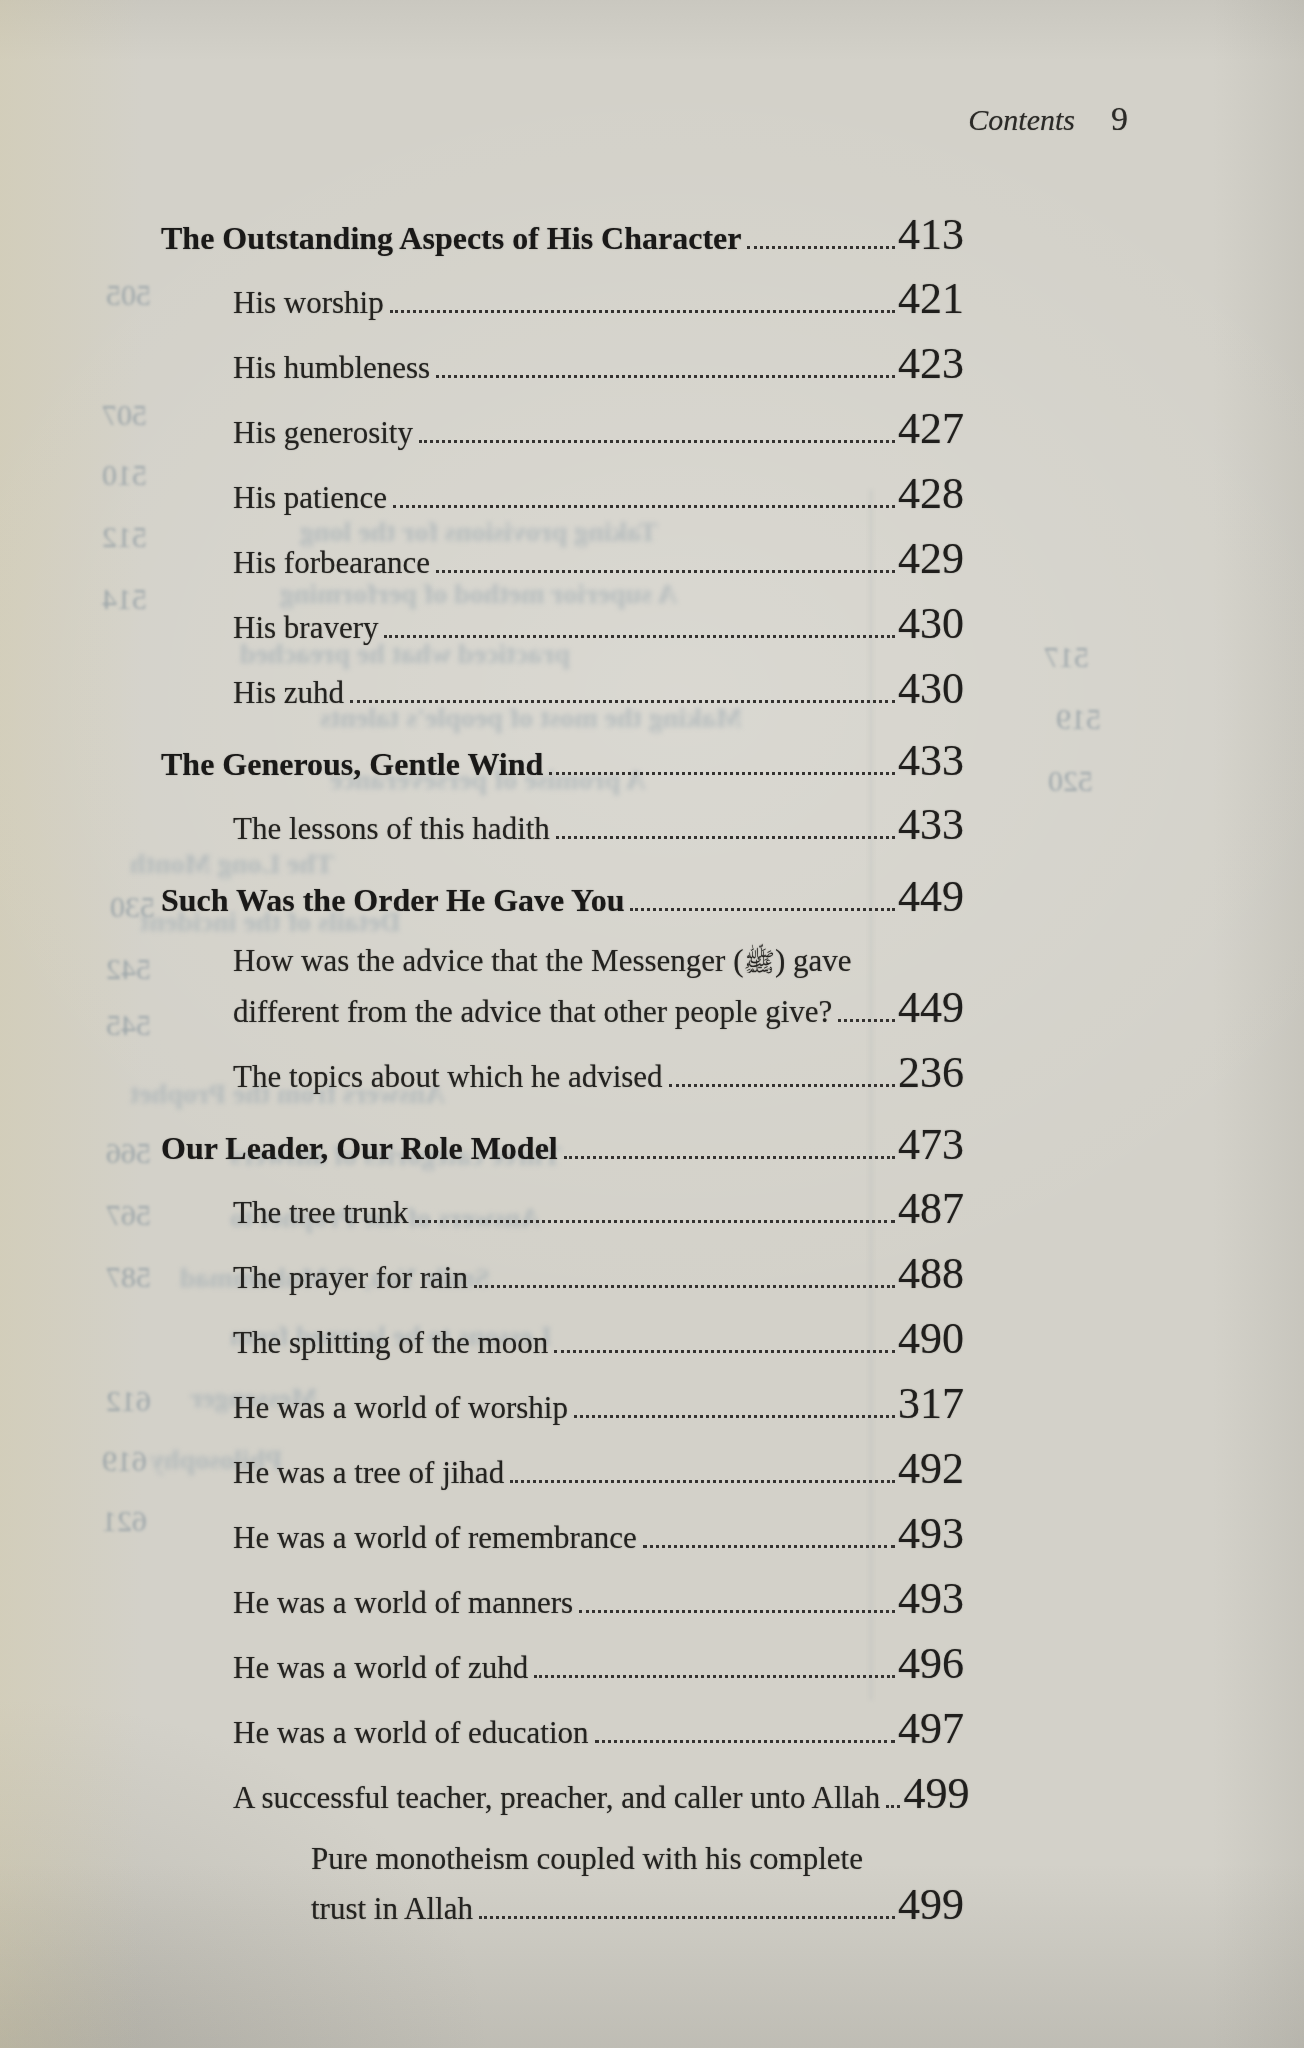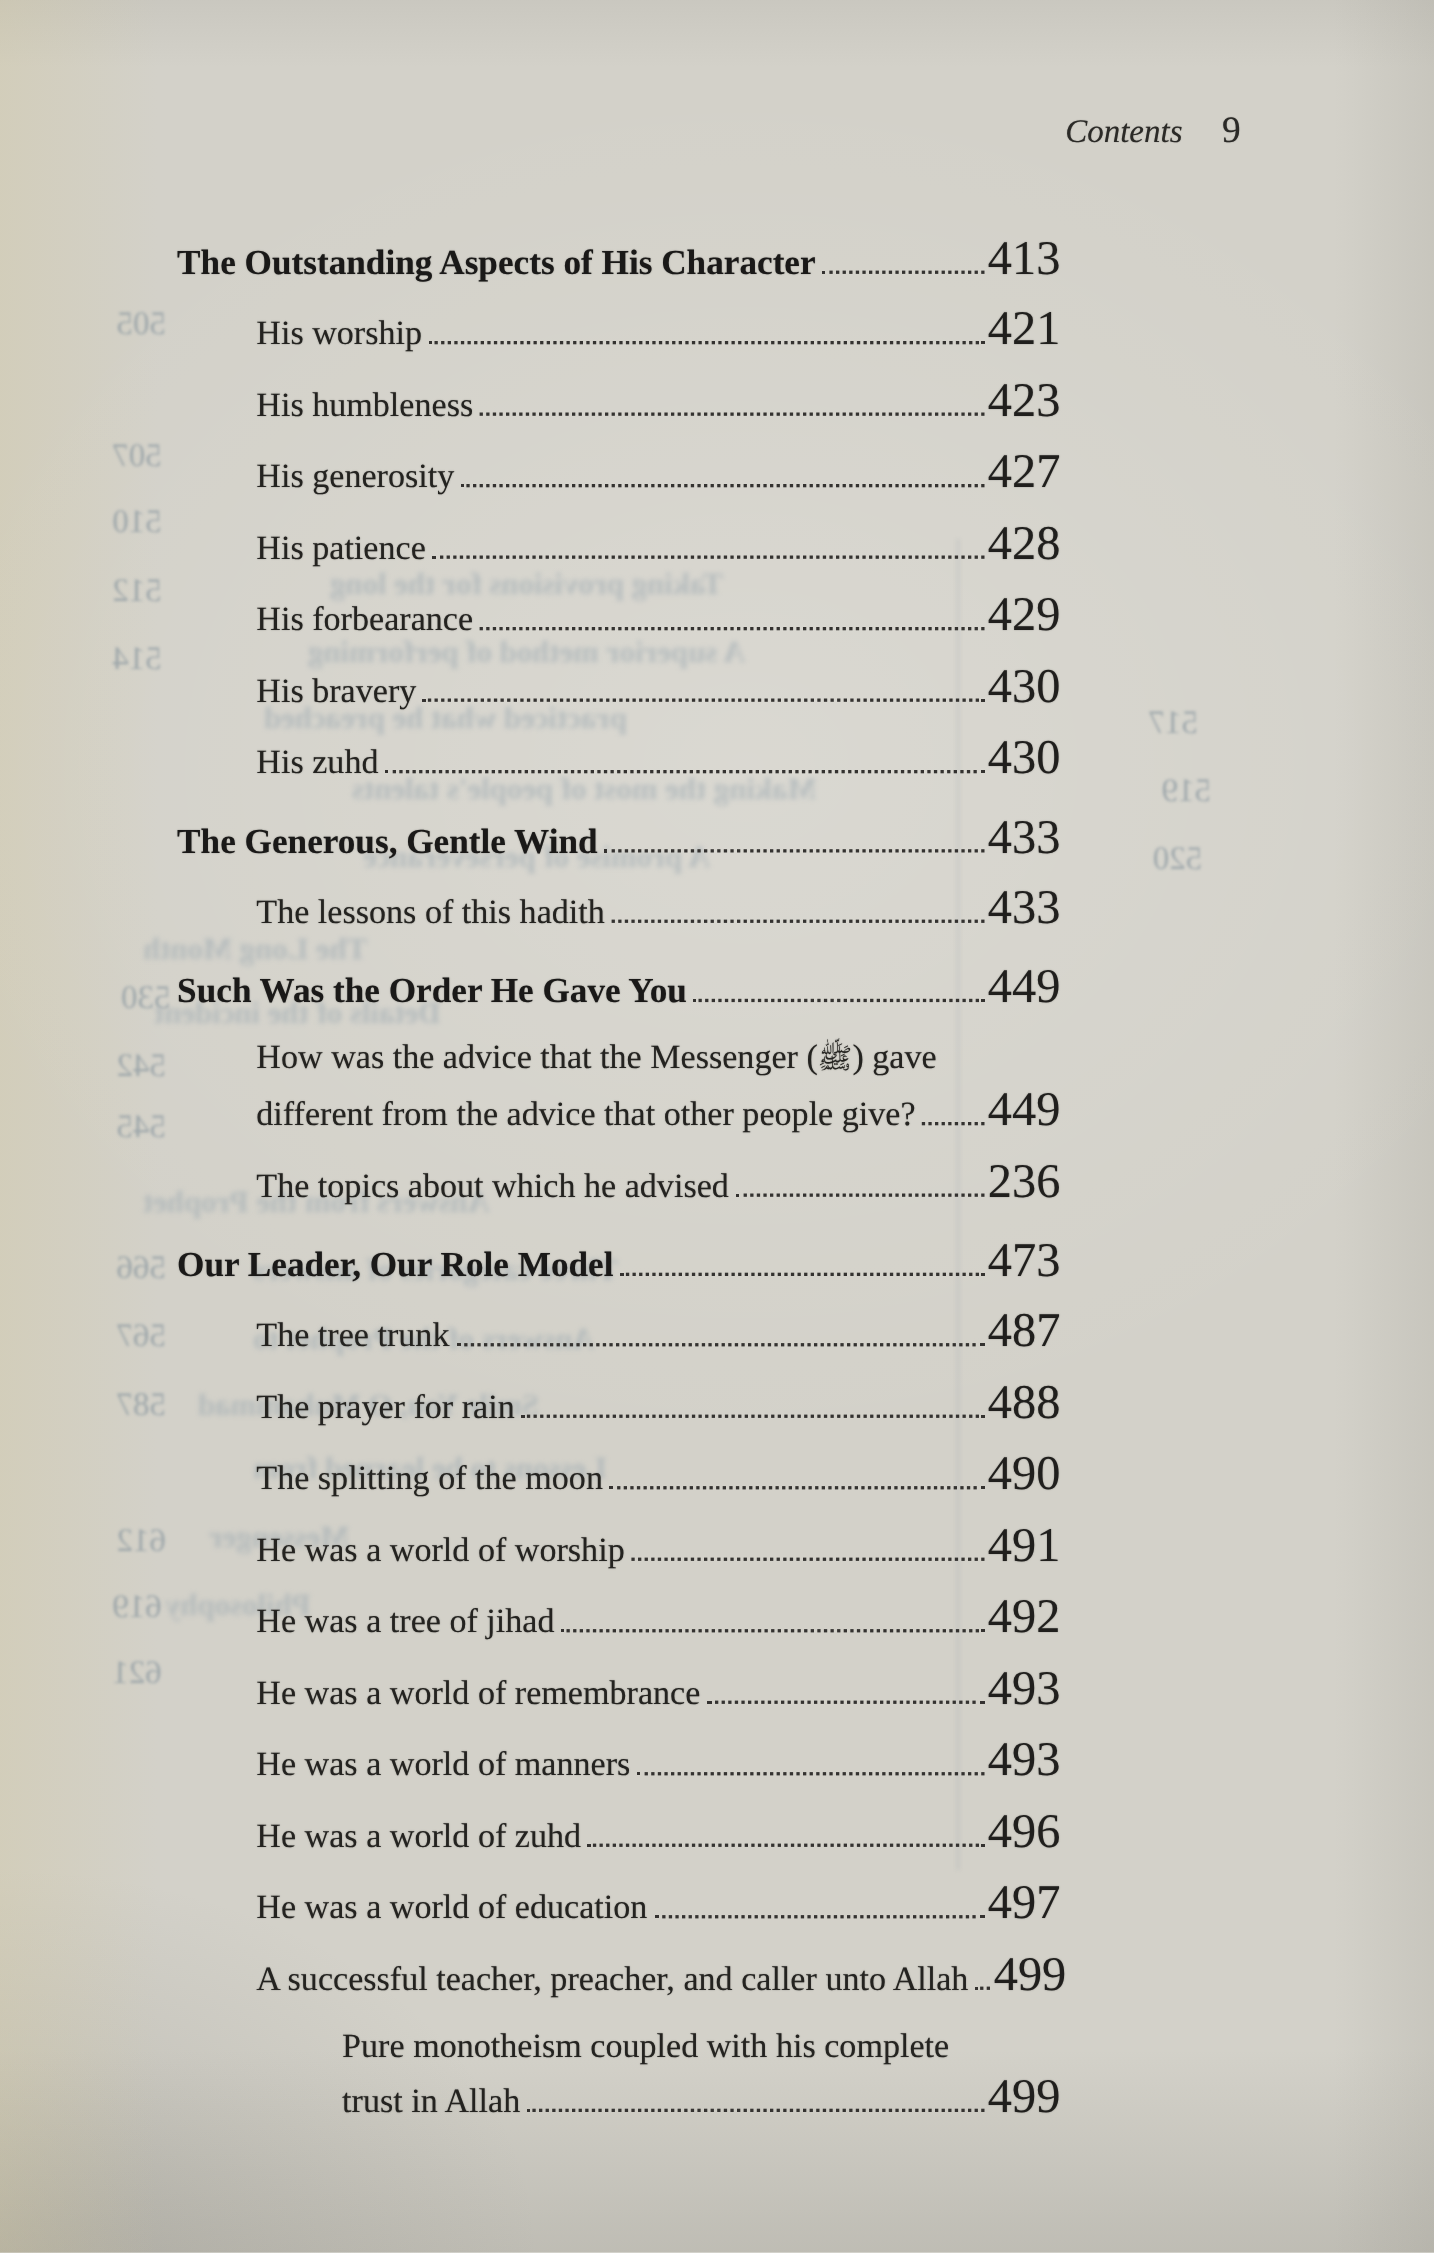--- a/index.html
+++ b/index.html
@@ -273,21 +273,21 @@
         <div class="line">
           <span class="txt"><span>The splitting of the moon</span></span>
           <span class="dots"></span>
           <span class="pagenum">490</span>
         </div>
       </div>
       <div class="entry sub">
         <div class="line">
           <span class="txt"><span>He was a world of worship </span></span>
           <span class="dots"></span>
-          <span class="pagenum">491</span>
+          <span class="pagenum">317</span>
         </div>
       </div>
       <div class="entry sub">
         <div class="line">
           <span class="txt"><span>He was a tree of jihad</span></span>
           <span class="dots"></span>
           <span class="pagenum">492</span>
         </div>
       </div>
       <div class="entry sub">

